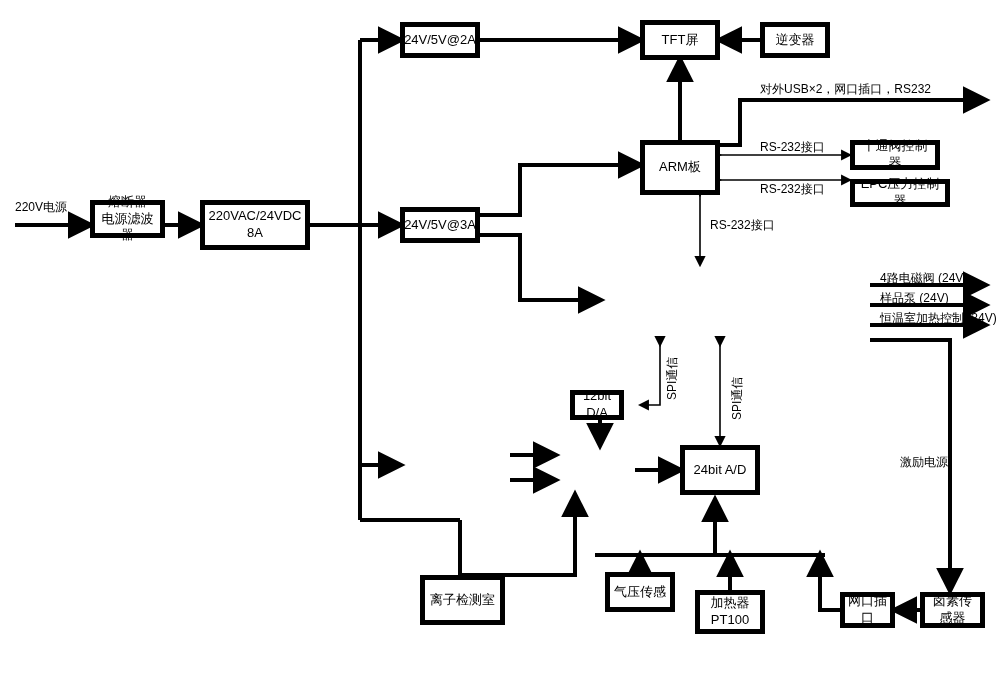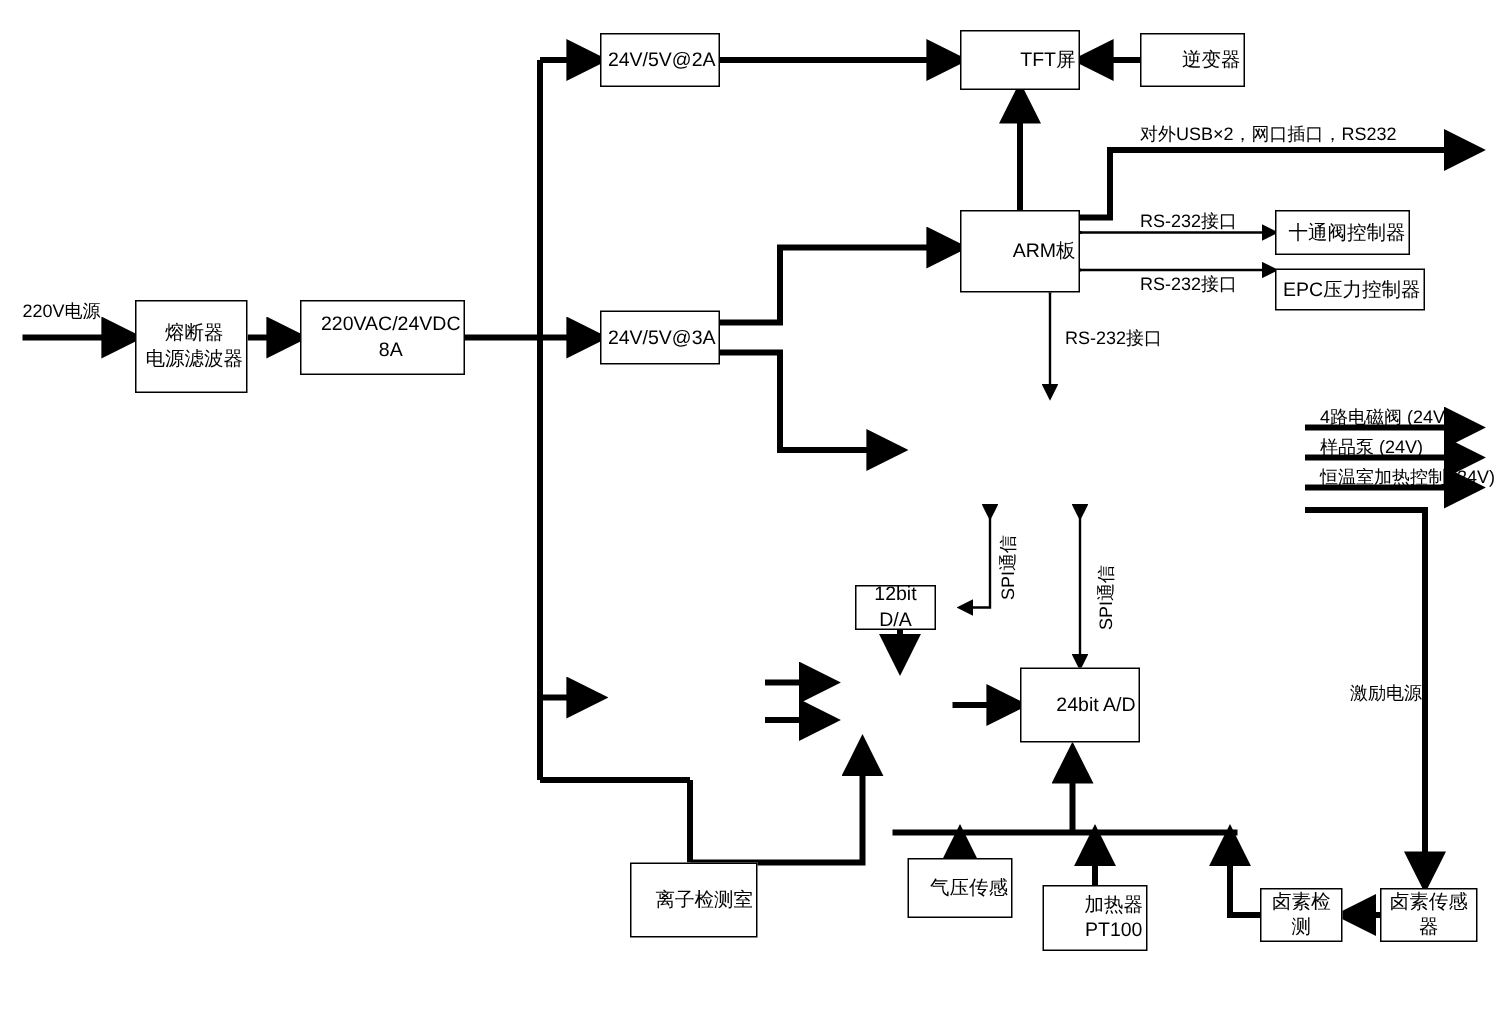--- a/index.html
+++ b/index.html
@@ -1,17 +1,17 @@
 <!DOCTYPE html>
 <html><head>
 <meta charset="utf-8">
 <style>
   html,body{margin:0;padding:0;background:#fff;font-family:"SimSun","Songti SC","Microsoft YaHei",sans-serif}
   .stage{position:relative;width:1000px;height:676px;background:#fff}
-  .box{position:absolute;border:1px solid #000000;background:#fff;text-align:center;display:flex;align-items:center;justify-content:flex-end;font-size:13px;line-height:1.3;padding:2px;box-sizing:border-box}
+  .box{position:absolute;border:5px solid #000000;background:#fff;text-align:center;display:flex;align-items:center;justify-content:center;font-size:13px;line-height:1.3;padding:2px;box-sizing:border-box}
   .lbl{position:absolute;font-size:12px;line-height:1.2;white-space:nowrap}
   svg{position:absolute;left:0;top:0}
 </style>
 </head>
 <body>
 
 <div class="stage">
 
 <svg width="1000" height="676" viewBox="0 0 1000 676">
 <defs>
@@ -86,21 +86,21 @@
   <line x1="700" y1="195" x2="700" y2="265" marker-end="url(#ah)" marker-start="url(#ah)"></line>
 
   <polyline points="660,345 660,405 640,405" marker-end="url(#ah)" marker-start="url(#ah)"></polyline>
 
   <line x1="720" y1="345" x2="720" y2="445" marker-end="url(#ah)" marker-start="url(#ah)"></line>
 </g>
 </svg>
 
 <div class="lbl" style="left:15px;top:200px">220V电源</div>
 
-<div class="box" style="left:90px;top:200px;width:75px;height:62px">
+<div class="box" style="left:90px;top:200px;width:75px;height:38px">
       <span style="white-space:pre-line">熔断器
 电源滤波器</span>
     </div>
 
 <div class="box" style="left:200px;top:200px;width:110px;height:50px">
       <span style="white-space:pre-line">220VAC/24VDC
 8A</span>
     </div>
 
 <div class="box" style="left:400px;top:22px;width:80px;height:36px">
@@ -142,21 +142,21 @@
       <span>离子检测室</span>
     </div>
 <div class="box" style="left:605px;top:572px;width:70px;height:40px">
       <span>气压传感</span>
     </div>
 <div class="box" style="left:695px;top:590px;width:70px;height:44px">
       <span style="white-space:pre-line">加热器
 PT100</span>
     </div>
 <div class="box" style="left:840px;top:592px;width:55px;height:36px">
-      <span>卤素检测</span>
+      <span>网口插口</span>
     </div>
 <div class="box" style="left:920px;top:592px;width:65px;height:36px">
       <span>卤素传感器</span>
     </div>
 
 <div class="lbl" style="left:760px;top:82px">对外USB×2，网口插口，RS232</div>
 <div class="lbl" style="left:760px;top:140px">RS-232接口</div>
 <div class="lbl" style="left:760px;top:182px">RS-232接口</div>
 <div class="lbl" style="left:710px;top:218px">RS-232接口</div>
 <div class="lbl" style="left:665px;top:400px;transform:rotate(-90deg);transform-origin:left top">SPI通信</div>

